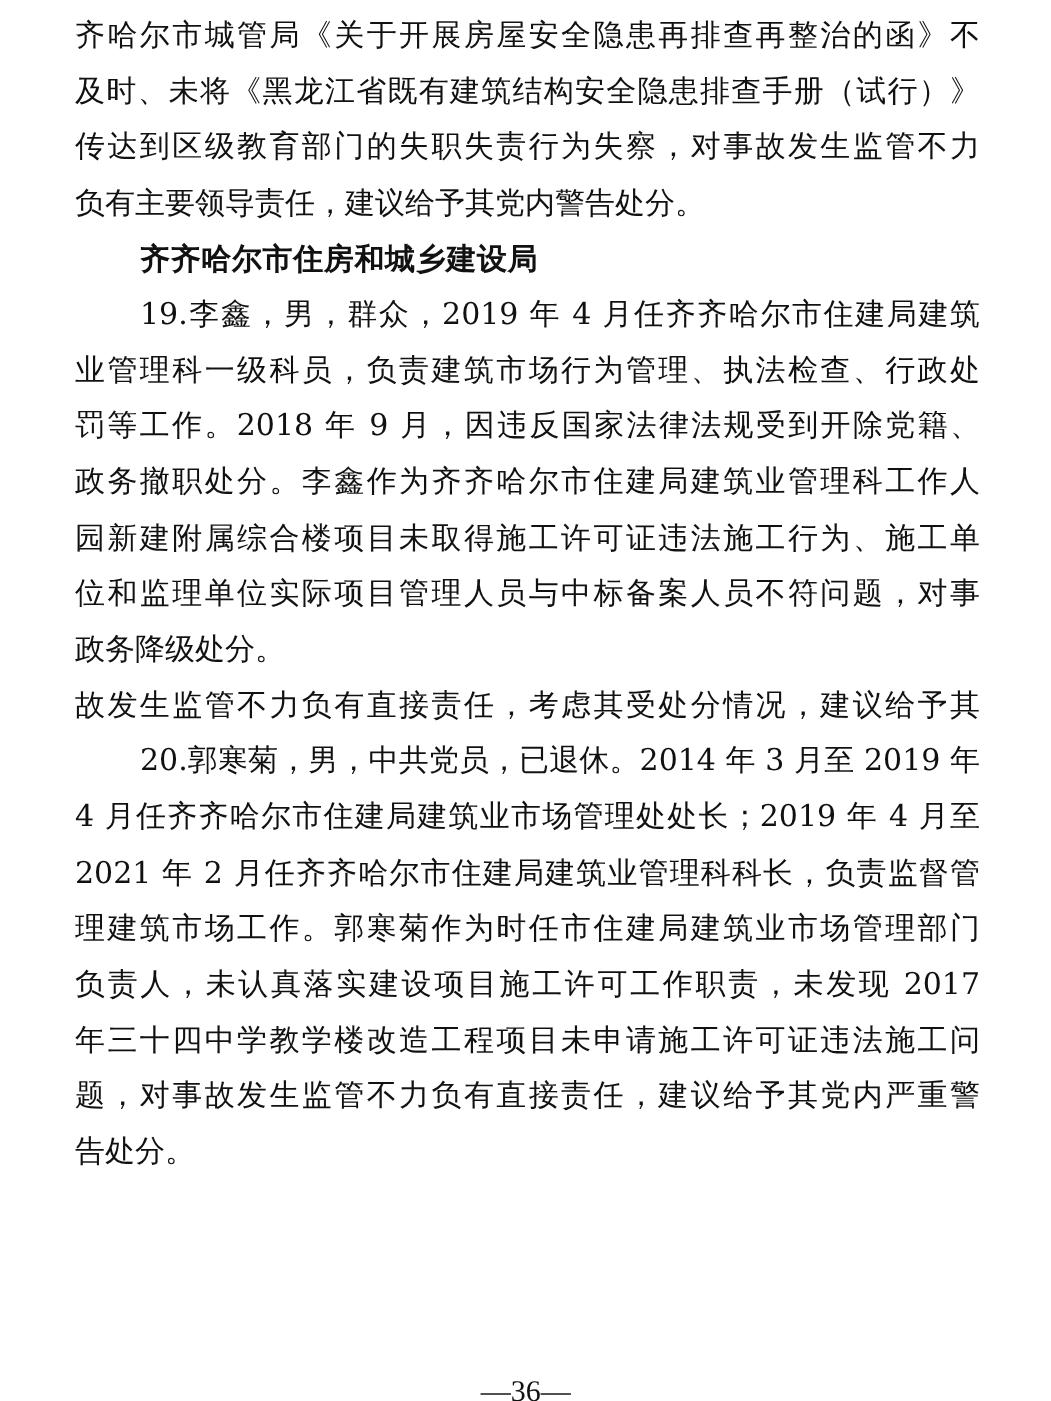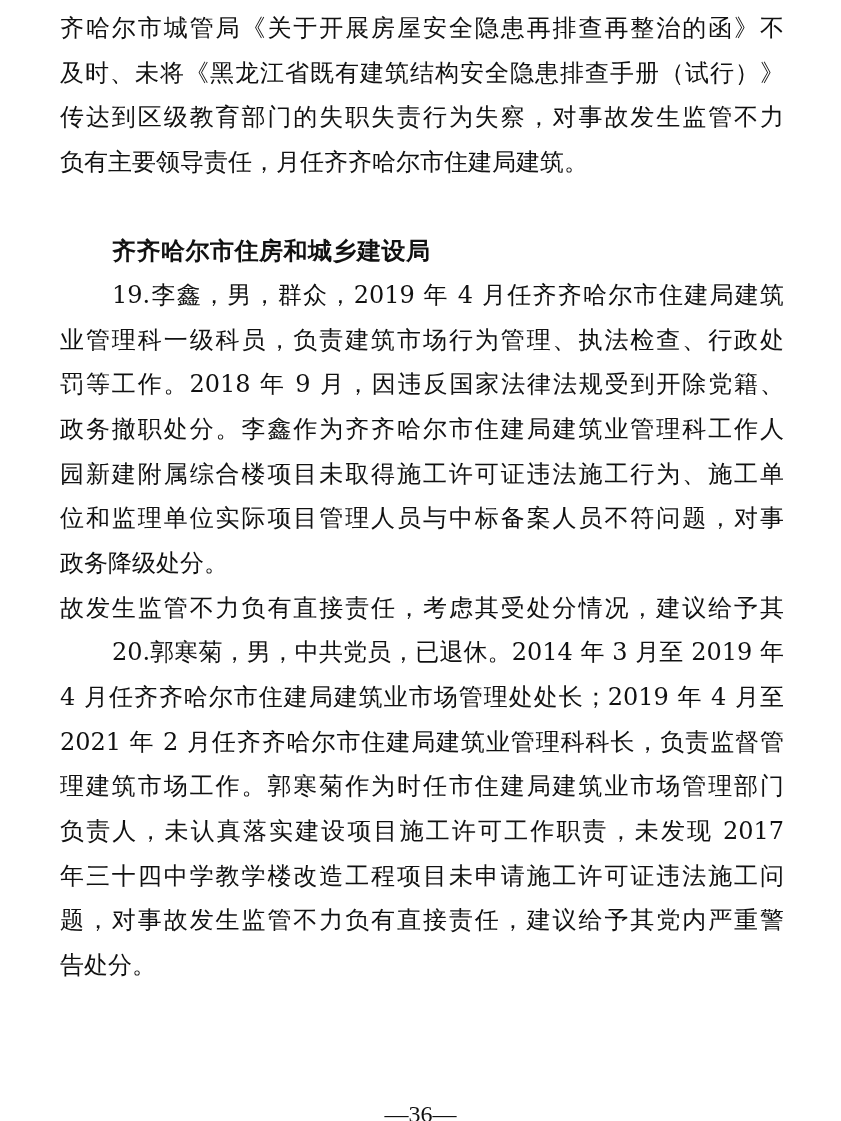--- a/index.html
+++ b/index.html
@@ -42,42 +42,41 @@
     }
     .line.indent {
       padding-left: 52px;
     }
     .heading {
       font-family: "DejaVu Sans", "Liberation Sans", sans-serif;
       font-weight: bold;
       display: block;
       text-align: left;
       letter-spacing: 0.5px;
-      margin-top: 44px;
     }
     .page-number {
       position: absolute;
       left: 0;
       width: 841px;
       top: 1083px;
       text-align: center;
       font-size: 24px;
       font-family: "Liberation Serif", "DejaVu Serif", serif;
       color: #111111;
       margin-top: 18px;
     }
   </style>
 </head>
 <body>
 
 <div class="page">
   <div class="line justify">齐哈尔市城管局《关于开展房屋安全隐患再排查再整治的函》不</div>
   <div class="line justify">及时、未将《黑龙江省既有建筑结构安全隐患排查手册（试行）》</div>
   <div class="line justify">传达到区级教育部门的失职失责行为失察，对事故发生监管不力</div>
-  <div class="line last">负有主要领导责任，月任齐齐哈尔市住建局建筑。</div>
+  <div class="line last">负有主要领导责任，建议给予其党内警告处分。</div>
   <div class="line heading indent">齐齐哈尔市住房和城乡建设局</div>
   <div class="line justify indent">19.李鑫，男，群众，2019 年 4 月任齐齐哈尔市住建局建筑</div>
   <div class="line justify">业管理科一级科员，负责建筑市场行为管理、执法检查、行政处</div>
   <div class="line justify">罚等工作。2018 年 9 月，因违反国家法律法规受到开除党籍、</div>
   <div class="line justify">政务撤职处分。李鑫作为齐齐哈尔市住建局建筑业管理科工作人</div>
   <div class="line justify">园新建附属综合楼项目未取得施工许可证违法施工行为、施工单</div>
   <div class="line justify">位和监理单位实际项目管理人员与中标备案人员不符问题，对事</div>
   <div class="line last">政务降级处分。</div>
   <div class="line justify">故发生监管不力负有直接责任，考虑其受处分情况，建议给予其</div>
   <div class="line justify indent">20.郭寒菊，男，中共党员，已退休。2014 年 3 月至 2019 年</div>

